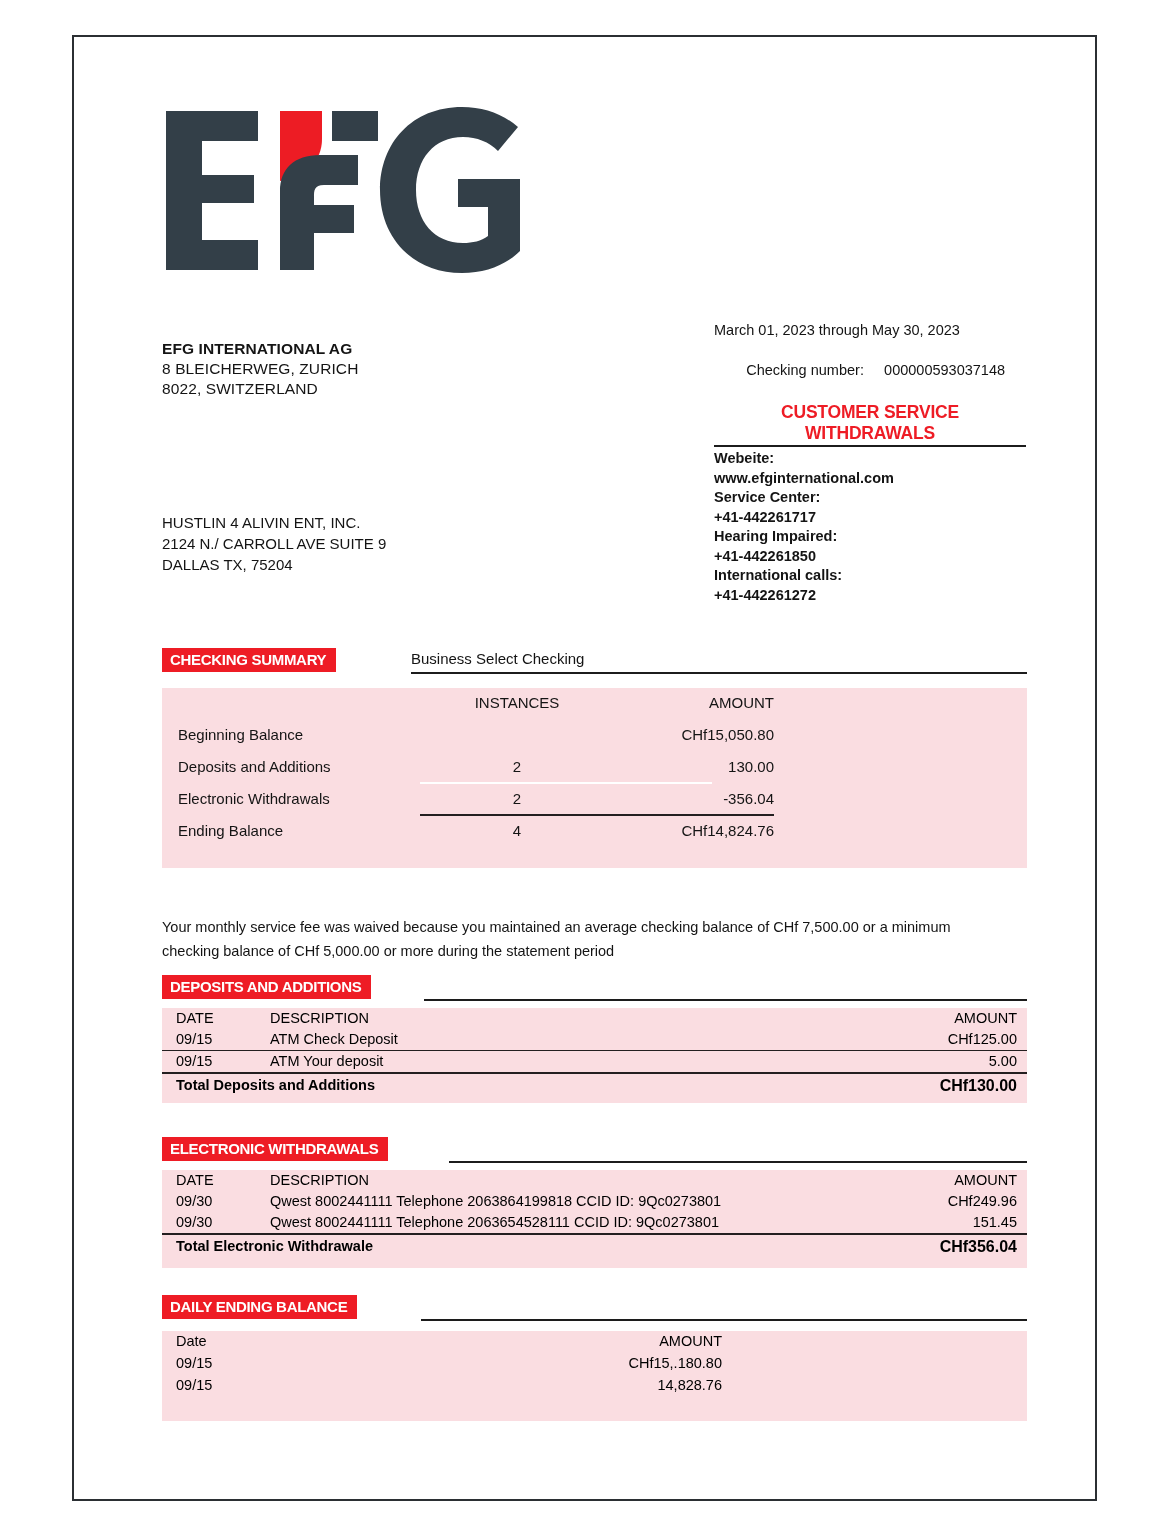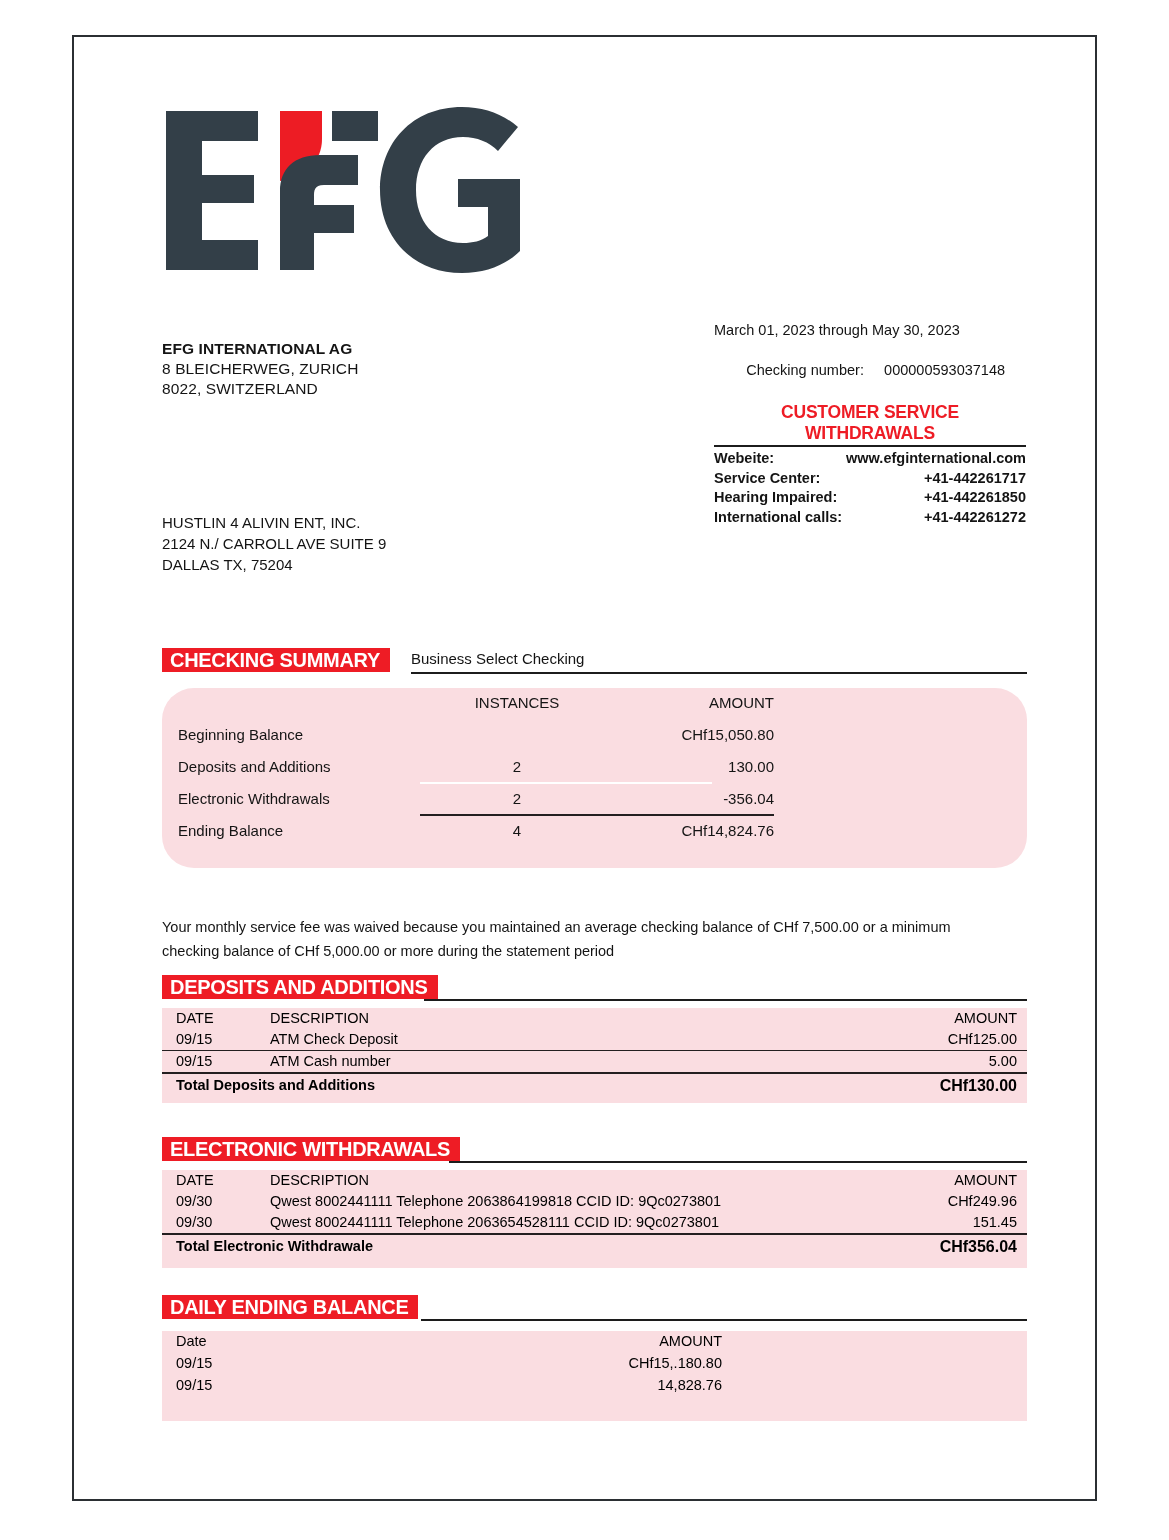--- a/index.html
+++ b/index.html
@@ -82,20 +82,21 @@
     border-top: 2px solid #1c1c1c;
     margin-bottom: 2px;
   }
   .csi-row {
     display: flex;
     justify-content: space-between;
     font-size: 14.5px;
     line-height: 19.5px;
     color: #141414;
     font-weight: bold;
+    flex-direction: column;
   }
   .csi-row .lbl { font-weight: bold; }
   .csi-row .val { font-weight: bold; }
   .csi-row.website .val { font-weight: bold; }
 
   
   .recipient {
     position: absolute;
     left: 88px;
     top: 475px;
@@ -108,21 +109,21 @@
   .section { position: absolute; width: 100%; }
   .banner-wrap { position: relative; height: 26px; }
   .banner {
     position: absolute;
     left: 88px;
     top: 0;
     height: 24px;
     background: #ee1c25;
     color: #ffffff;
     font-weight: bold;
-    font-size: 20px;
+    font-size: 15px;
     letter-spacing: -0.3px;
     line-height: 24px;
     padding: 0 10px 0 8px;
     white-space: nowrap;
   }
   .banner-sub {
     position: absolute;
     top: 2px;
     font-size: 15px;
     color: #141414;
@@ -271,21 +272,21 @@
       <div>2124 N./ CARROLL AVE SUITE 9</div>
       <div>DALLAS TX, 75204</div>
     </div>
 
     <div class="section" style="top:611px;">
       <div class="banner-wrap">
         <div class="banner">CHECKING SUMMARY</div>
         <div class="banner-sub" style="left:337px;">Business Select Checking</div>
         <div class="banner-rule" style="left:337px; width:616px;"></div>
       </div>
-      <div class="pink" style="top:40px; height:180px;border-radius:32px;">
+      <div class="pink" style="top:40px; height:180px;">
         <div class="sum-row sum-head">
           <span class="sum-inst">INSTANCES</span>
           <span class="sum-amt">AMOUNT</span>
         </div>
         <div class="sum-row">
           <span class="sum-label">Beginning Balance</span>
           <span class="sum-inst"></span>
           <span class="sum-amt">CHf15,050.80</span>
         </div>
         <div class="sum-row">
@@ -322,21 +323,21 @@
           <span class="tx-amt">AMOUNT</span>
         </div>
         <div class="tx-row">
           <span class="tx-date">09/15</span>
           <span class="tx-desc">ATM  Check Deposit</span>
           <span class="tx-amt">CHf125.00</span>
         </div>
         <div class="hr-thin"></div>
         <div class="tx-row">
           <span class="tx-date">09/15</span>
-          <span class="tx-desc">ATM Cash number</span>
+          <span class="tx-desc">ATM Your deposit</span>
           <span class="tx-amt">5.00</span>
         </div>
         <div class="hr-thick"></div>
         <div class="tx-total">
           <span class="tx-date">Total Deposits and Additions</span>
           <span class="tx-amt">CHf130.00</span>
         </div>
       </div>
     </div>
 

